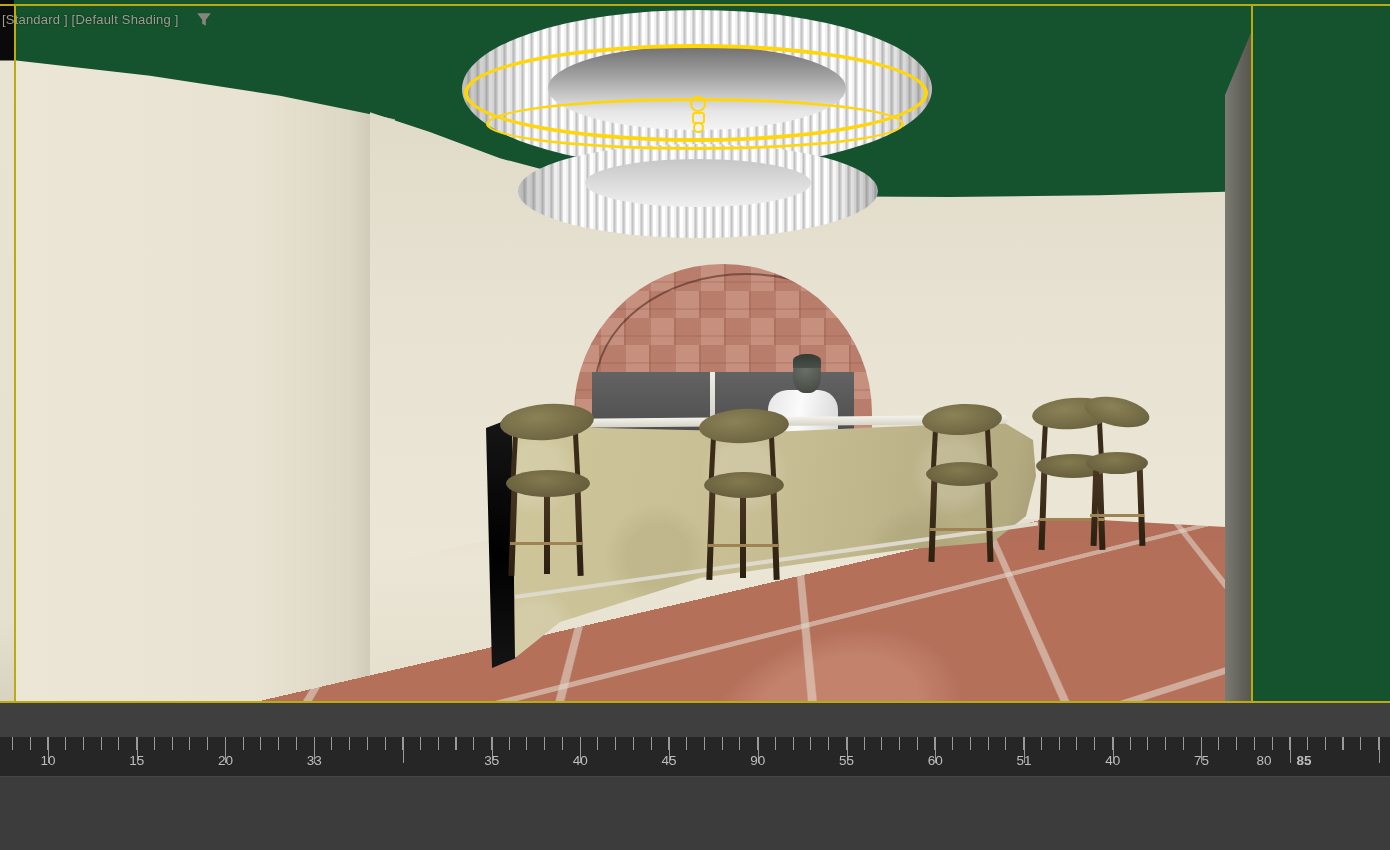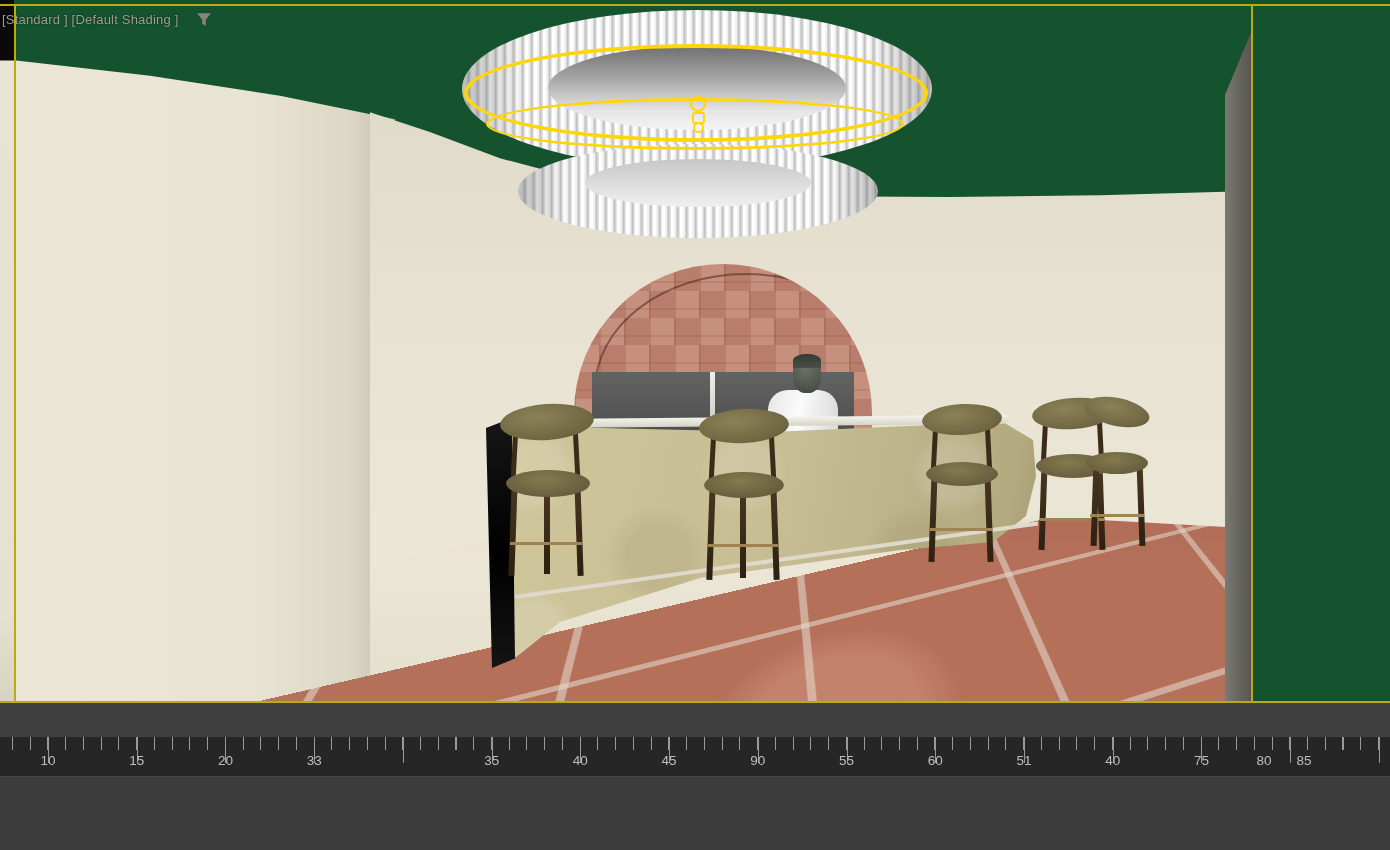--- a/index.html
+++ b/index.html
@@ -286,21 +286,21 @@
       <span class="ruler-label" style="left: 491.65px;">35</span>
       <span class="ruler-label" style="left: 580.38px;">40</span>
       <span class="ruler-label" style="left: 669.11px;">45</span>
       <span class="ruler-label" style="left: 757.84px;">90</span>
       <span class="ruler-label" style="left: 846.57px;">55</span>
       <span class="ruler-label" style="left: 935.3px;">60</span>
       <span class="ruler-label" style="left: 1024.03px;">51</span>
       <span class="ruler-label" style="left: 1112.76px;">40</span>
       <span class="ruler-label" style="left: 1201.49px;">75</span>
       <span class="ruler-label" style="left: 1264px;">80</span>
-      <span class="ruler-label" style="left: 1304px;">85</span>
+      <span class="ruler-label" style="left: 1304px; font-weight: bold;">85</span>
     </div>
 </div>
 
 <div id="statusbar" class="abs"></div>
 
 <div class="sb-text abs" style="left:0px;top:796px;">ed</div>
 <div class="sb-text abs" style="left:0px;top:827px;">g to orbit the camera</div>
 
 <svg class="abs" style="left:598px;top:794px;" width="24" height="24" viewBox="0 0 24 24">
   <g stroke="#b0b0b0" stroke-width="1.6" fill="none">

